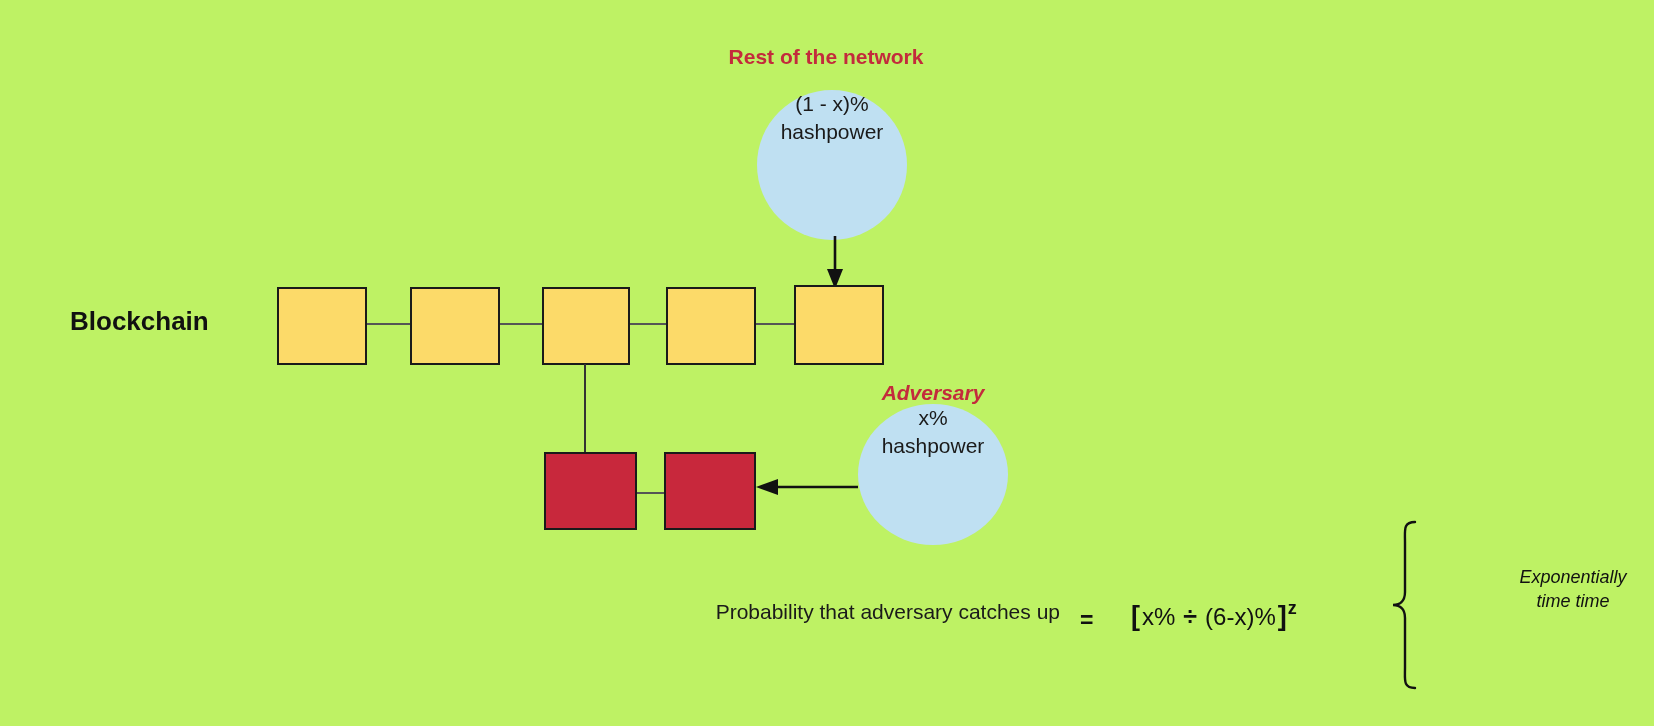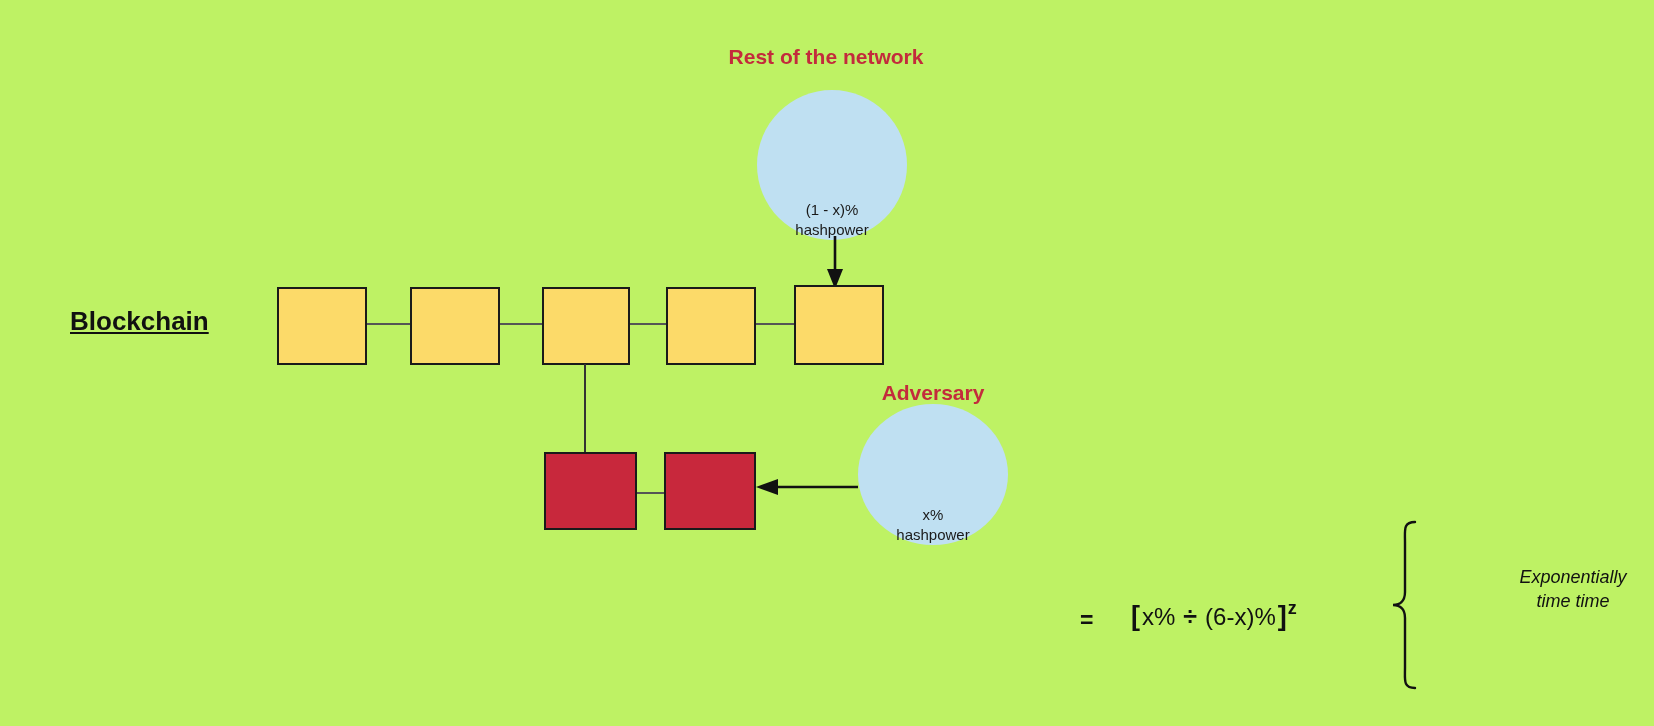--- a/index.html
+++ b/index.html
@@ -26,25 +26,25 @@
     font-size: 21px;
     white-space: nowrap;
     text-align: center;
   }
 
   
   .circle {
     background: #BFE0F2;
     border-radius: 50%;
     display: flex;
-    align-items: flex-end;
+    align-items: flex-start;
     justify-content: center;
     text-align: center;
     color: #1a1a1a;
-    font-size: 15px;
+    font-size: 21px;
     line-height: 1.35;
     white-space: nowrap;
   }
 
   
   .block {
     border: 2px solid #1a1a1a;
     box-sizing: border-box;
   }
   .block-honest { background: #FCDA69; }
@@ -59,21 +59,20 @@
     background: #333333;
     width: 1.5px;
   }
 
   
   .chain-label {
     font-size: 26px;
     font-weight: bold;
     color: #111111;
     white-space: nowrap;
-    text-decoration: underline;
   }
 
   
   .formula-text {
     font-size: 21px;
     color: #1a1a1a;
     text-align: right;
     line-height: 1.35;
     white-space: nowrap;
   }
@@ -147,40 +146,41 @@
   <div class="abs link-h" style="left:755px; top:323px; width:40px;"></div>
 
   <div class="abs block block-honest" style="left:277px; top:287px; width:90px; height:78px;"></div>
   <div class="abs block block-honest" style="left:410px; top:287px; width:90px; height:78px;"></div>
   <div class="abs block block-honest" style="left:542px; top:287px; width:88px; height:78px;"></div>
   <div class="abs block block-honest" style="left:666px; top:287px; width:90px; height:78px;"></div>
   <div class="abs block block-honest" style="left:794px; top:285px; width:90px; height:80px;"></div>
 
   <div class="abs link-v" style="left:584px; top:364px; height:89px;"></div>
 
-  <div class="abs section-title" style="left:833px; top:381px; width:200px;">Adversary</div>
+  <div class="abs section-title" style="left:833px; top:381px; width:200px;font-style:italic;">Adversary</div>
 
   <div class="abs circle" style="left:858px; top:404px; width:150px; height:141px;">
     <div>
       <div>x%</div>
       <div>hashpower</div>
     </div>
   </div>
 
   <svg class="abs" style="left:752px; top:476px; width:106px; height:22px;" viewBox="0 0 106 22">
     <line x1="106" y1="11" x2="22" y2="11" stroke="#111111" stroke-width="2.6"></line>
     <polygon points="4,11 26,3 26,19" fill="#111111"></polygon>
   </svg>
 
   <div class="abs link-h" style="left:637px; top:492px; width:30px;"></div>
 
   <div class="abs block block-adversary" style="left:544px; top:452px; width:93px; height:78px;"></div>
   <div class="abs block block-adversary" style="left:664px; top:452px; width:92px; height:78px;"></div>
 
   <div class="abs formula-text" style="left:600px; top:598px; width:460px;">
+    <div>Probability that adversary catches up</div>
   </div>
 
   <div class="abs equals" style="left:1080px; top:607px;">=</div>
 
   <div class="abs expr" style="left:1131px; top:601px;">
     <span class="brk">[</span>
     <span class="term">x%</span>
     <span class="divsym">÷</span>
     <span class="term">(6-x)%</span>
     <span class="brk">]</span>

